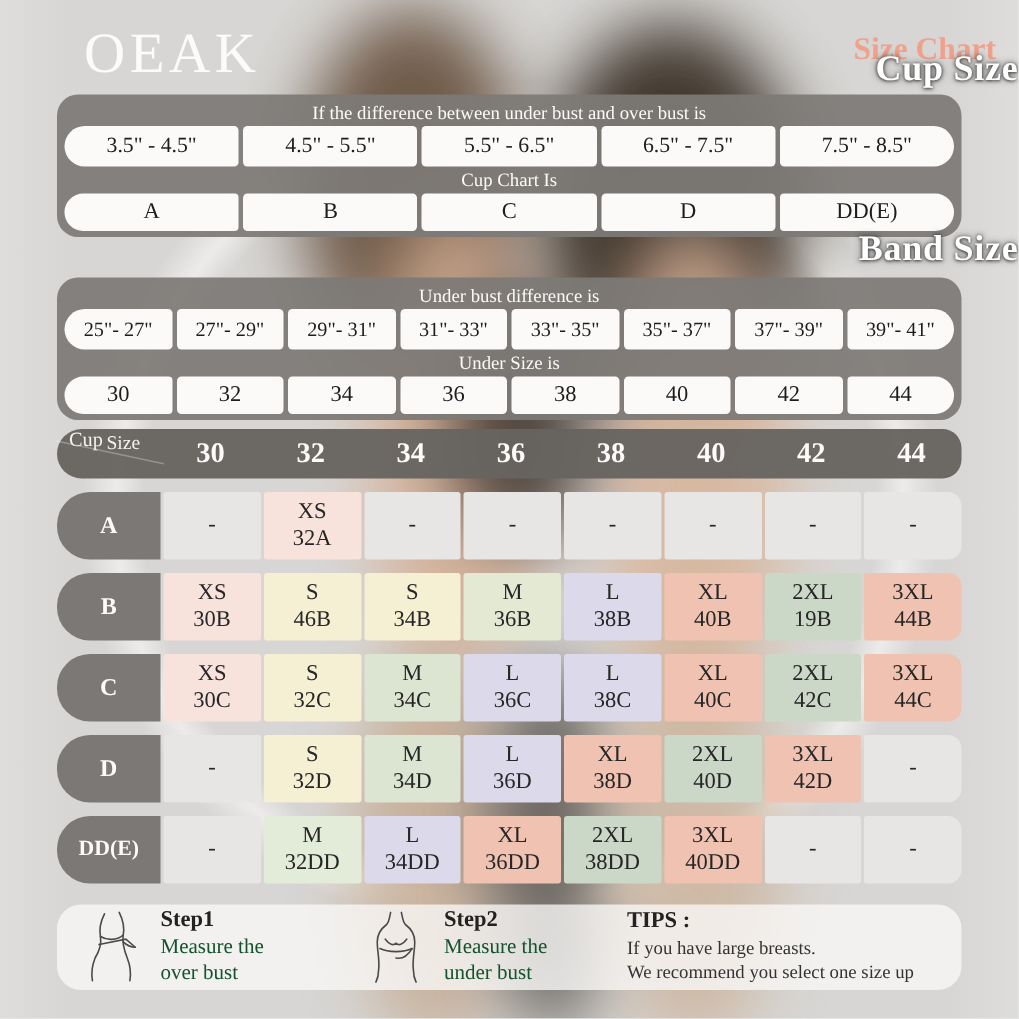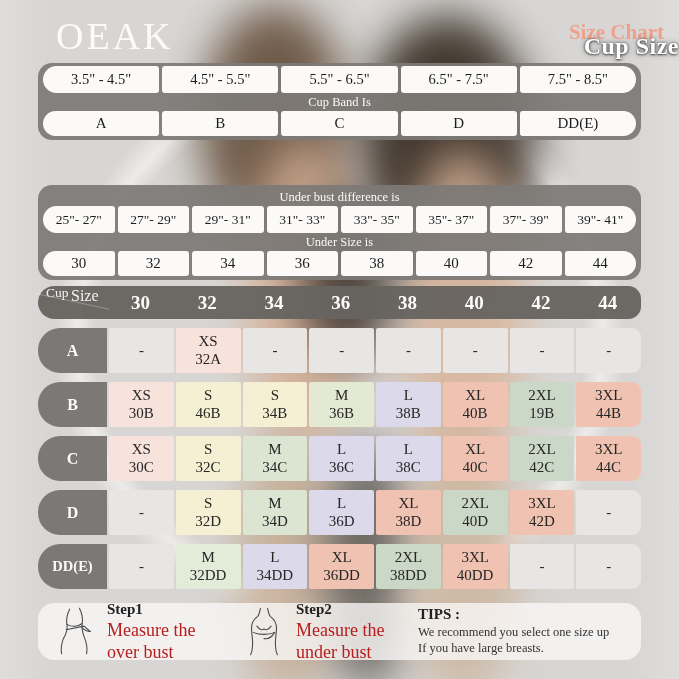--- a/index.html
+++ b/index.html
@@ -44,40 +44,40 @@
   .prow .pill:last-child{border-radius:3px 14px 14px 3px;}
   .prow.second .pill{height:25px;line-height:25px;font-size:15px;}
   .band-panel .pill{font-size:13.5px;}
   .band-panel .prow.second .pill{font-size:15px;}
   
   .mheader{position:absolute;left:38px;top:286px;width:603px;height:33px;z-index:2;display:flex;
            background:rgba(103,100,96,.96);border-radius:17px 13px 13px 17px;}
   .mcorner{width:69px;position:relative;color:#F3F2F0;}
   .mcorner::after{content:'';position:absolute;left:-2px;top:15px;width:74px;height:1px;
            background:rgba(255,255,255,.28);transform:rotate(12deg);}
-  .c-top{position:absolute;top:1px;left:33px;font-size:16px;}
+  .c-top{position:absolute;top:1px;left:33px;font-size:13px;}
   .c-bot{position:absolute;bottom:18px;left:8px;font-size:13.5px;}
   .mcols{flex:1;display:grid;grid-template-columns:repeat(8,1fr);align-items:center;}
   .mcols div{text-align:center;font-size:19px;font-weight:bold;color:#FCFBFA;}
   .mrow{position:absolute;left:38px;width:603px;height:45px;z-index:2;display:flex;}
   .r0{top:328px;}.r1{top:382px;}.r2{top:436px;}.r3{top:490px;}.r4{top:544px;}
   .mlabel{width:69px;margin-right:2px;background:#7B7875;border-radius:22px 0 0 22px;
           color:#FCFBFA;font-weight:bold;font-size:16px;display:flex;align-items:center;justify-content:center;}
   .r4 .mlabel{font-size:14.5px;}
   .mcells{flex:1;display:grid;grid-template-columns:repeat(8,1fr);gap:2px;}
   .mcell{display:flex;flex-direction:column;align-items:center;justify-content:center;
          font-size:15px;color:#262626;line-height:1.14;border-radius:2px;}
   .mcell:last-child{border-radius:2px 9px 9px 2px;}
   
   .footer{position:absolute;left:38px;top:603px;width:603px;height:57px;z-index:2;
           background:rgba(250,249,247,.78);border-radius:16px;}
   .fgroup{position:absolute;top:50%;transform:translateY(-50%);display:flex;gap:11px;align-items:center;}
   .g1{left:16px;}.g2{left:205px;}.g3{left:380px;}
   .step-title{font-size:15px;font-weight:bold;color:#222;margin-bottom:1px;}
-  .step-line{font-size:18px;color:#b91c1c;line-height:1.25;}
+  .step-line{font-size:14px;color:#14532d;line-height:1.25;}
   .tips-line{font-size:12.5px;color:#333;line-height:1.35;width:218px;}
   .sicon{width:42px;height:50px;stroke:#4a4a4a;fill:none;stroke-width:1.2;stroke-linecap:round;}
 </style>
 </head>
 <body>
 
 <div class="page">
 
   <div class="ring"></div>
   <div class="edge l"></div>
@@ -89,37 +89,39 @@
   <div class="blob b-dark"></div>
   <div class="blob b-leg1"></div>
   <div class="blob b-leg2"></div>
   <div class="blob b-leg3"></div>
 
   <div class="logo">OEAK</div>
   <div class="page-title" style="color: rgb(240, 161, 140);">Size Chart</div>
 
   <div class="sec-heading cup-heading">Cup Size</div>
   <div class="panel cup-panel">
+    <div class="panel-sub">If the difference between under bust and over bust is</div>
     <div class="prow cols5">
       <div class="pill">3.5" - 4.5"</div>
       <div class="pill">4.5" - 5.5"</div>
       <div class="pill">5.5" - 6.5"</div>
       <div class="pill">6.5" - 7.5"</div>
       <div class="pill">7.5" - 8.5"</div>
     </div>
-    <div class="panel-sub">Cup Band Is</div>
+    <div class="panel-sub">Cup Chart Is</div>
     <div class="prow cols5 second">
       <div class="pill">A</div>
       <div class="pill">B</div>
       <div class="pill">C</div>
       <div class="pill">D</div>
       <div class="pill">DD(E)</div>
     </div>
   </div>
 
+  <div class="sec-heading band-heading">Band Size</div>
   <div class="panel band-panel">
     <div class="panel-sub">Under bust difference is</div>
     <div class="prow cols8">
       <div class="pill">25"- 27"</div>
       <div class="pill">27"- 29"</div>
       <div class="pill">29"- 31"</div>
       <div class="pill">31"- 33"</div>
       <div class="pill">33"- 35"</div>
       <div class="pill">35"- 37"</div>
       <div class="pill">37"- 39"</div>
@@ -370,19 +372,19 @@
       </svg>
       <div>
         <div class="step-title">Step2</div>
         <div class="step-line">Measure the</div>
         <div class="step-line">under bust</div>
       </div>
     </div>
     <div class="fgroup g3">
       <div>
         <div class="step-title">TIPS :</div>
+        <div class="tips-line">If you have large breasts.</div>
         <div class="tips-line">We recommend you select one size up</div>
-        <div class="tips-line">If you have large breasts.</div>
       </div>
     </div>
   </div>
 
 </div>
 
 </body></html>

